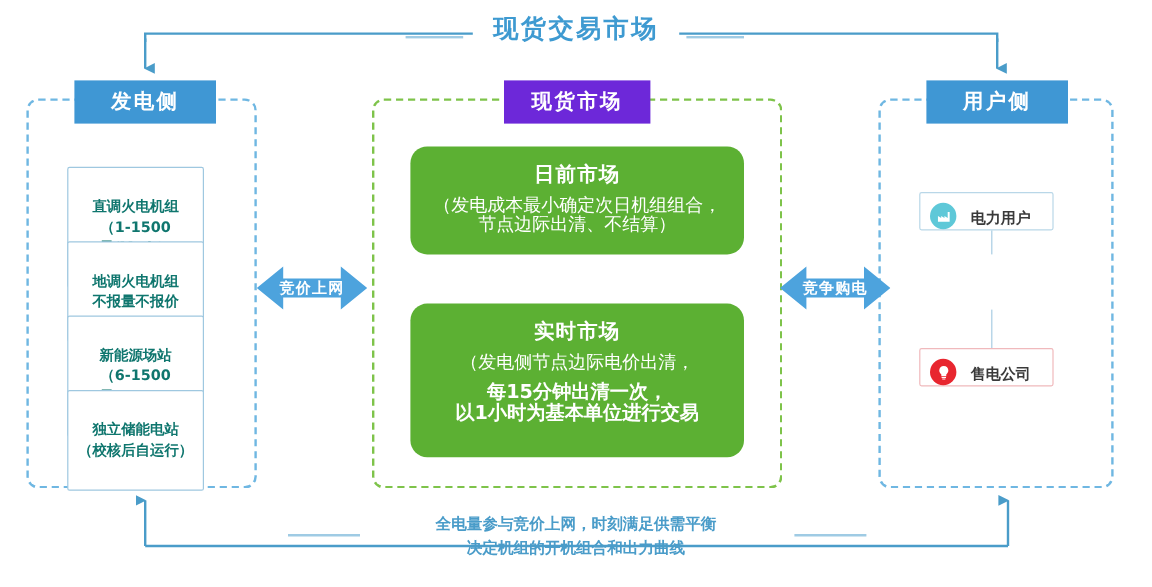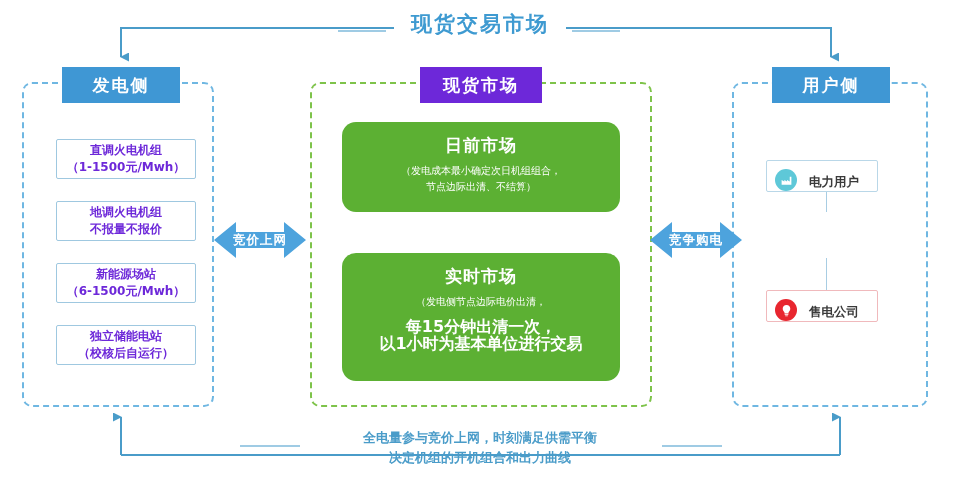--- a/index.html
+++ b/index.html
@@ -71,30 +71,30 @@
     box-sizing: border-box;
   }
   .head-gen  { left: 62px;  top: 67px; width: 118px; background: #3f97d4; }
   .head-spot { left: 420px; top: 67px; width: 122px; background: #6d28d9; }
   .head-user { left: 772px; top: 67px; width: 118px; background: #3f97d4; }
 
   
   .gen-box {
     position: absolute;
     left: 56px;
-    width: 140px;
+    width: 114px;
     box-sizing: border-box;
     border: 1px solid #9fc8e0;
     background: #ffffff;
-    color: #6d28d9;
+    color: #0f766e;
     font-size: 12px;
     font-weight: bold;
     line-height: 17px;
     text-align: center;
-    padding: 2px 2px;
+    padding: 24px 2px;
     border-radius: 2px;
   }
   .gen-box .l2 { display: block; }
   .gen-1 { top: 139px; }
   .gen-2 { top: 201px; }
   .gen-3 { top: 263px; }
   .gen-4 { top: 325px; }
 
   
   .mkt-card {
@@ -110,21 +110,21 @@
   }
   .mkt-da { top: 122px; height: 90px; }
   .mkt-rt { top: 253px; height: 128px; }
   .mkt-title {
     font-size: 17px;
     font-weight: bold;
     letter-spacing: 1px;
     margin-bottom: 6px;
   }
   .mkt-sub {
-    font-size: 10px;
+    font-size: 15px;
     line-height: 16px;
   }
   .mkt-note {
     font-size: 16px;
     font-weight: bold;
     line-height: 17px;
     margin-top: 8px;
   }
 
   

